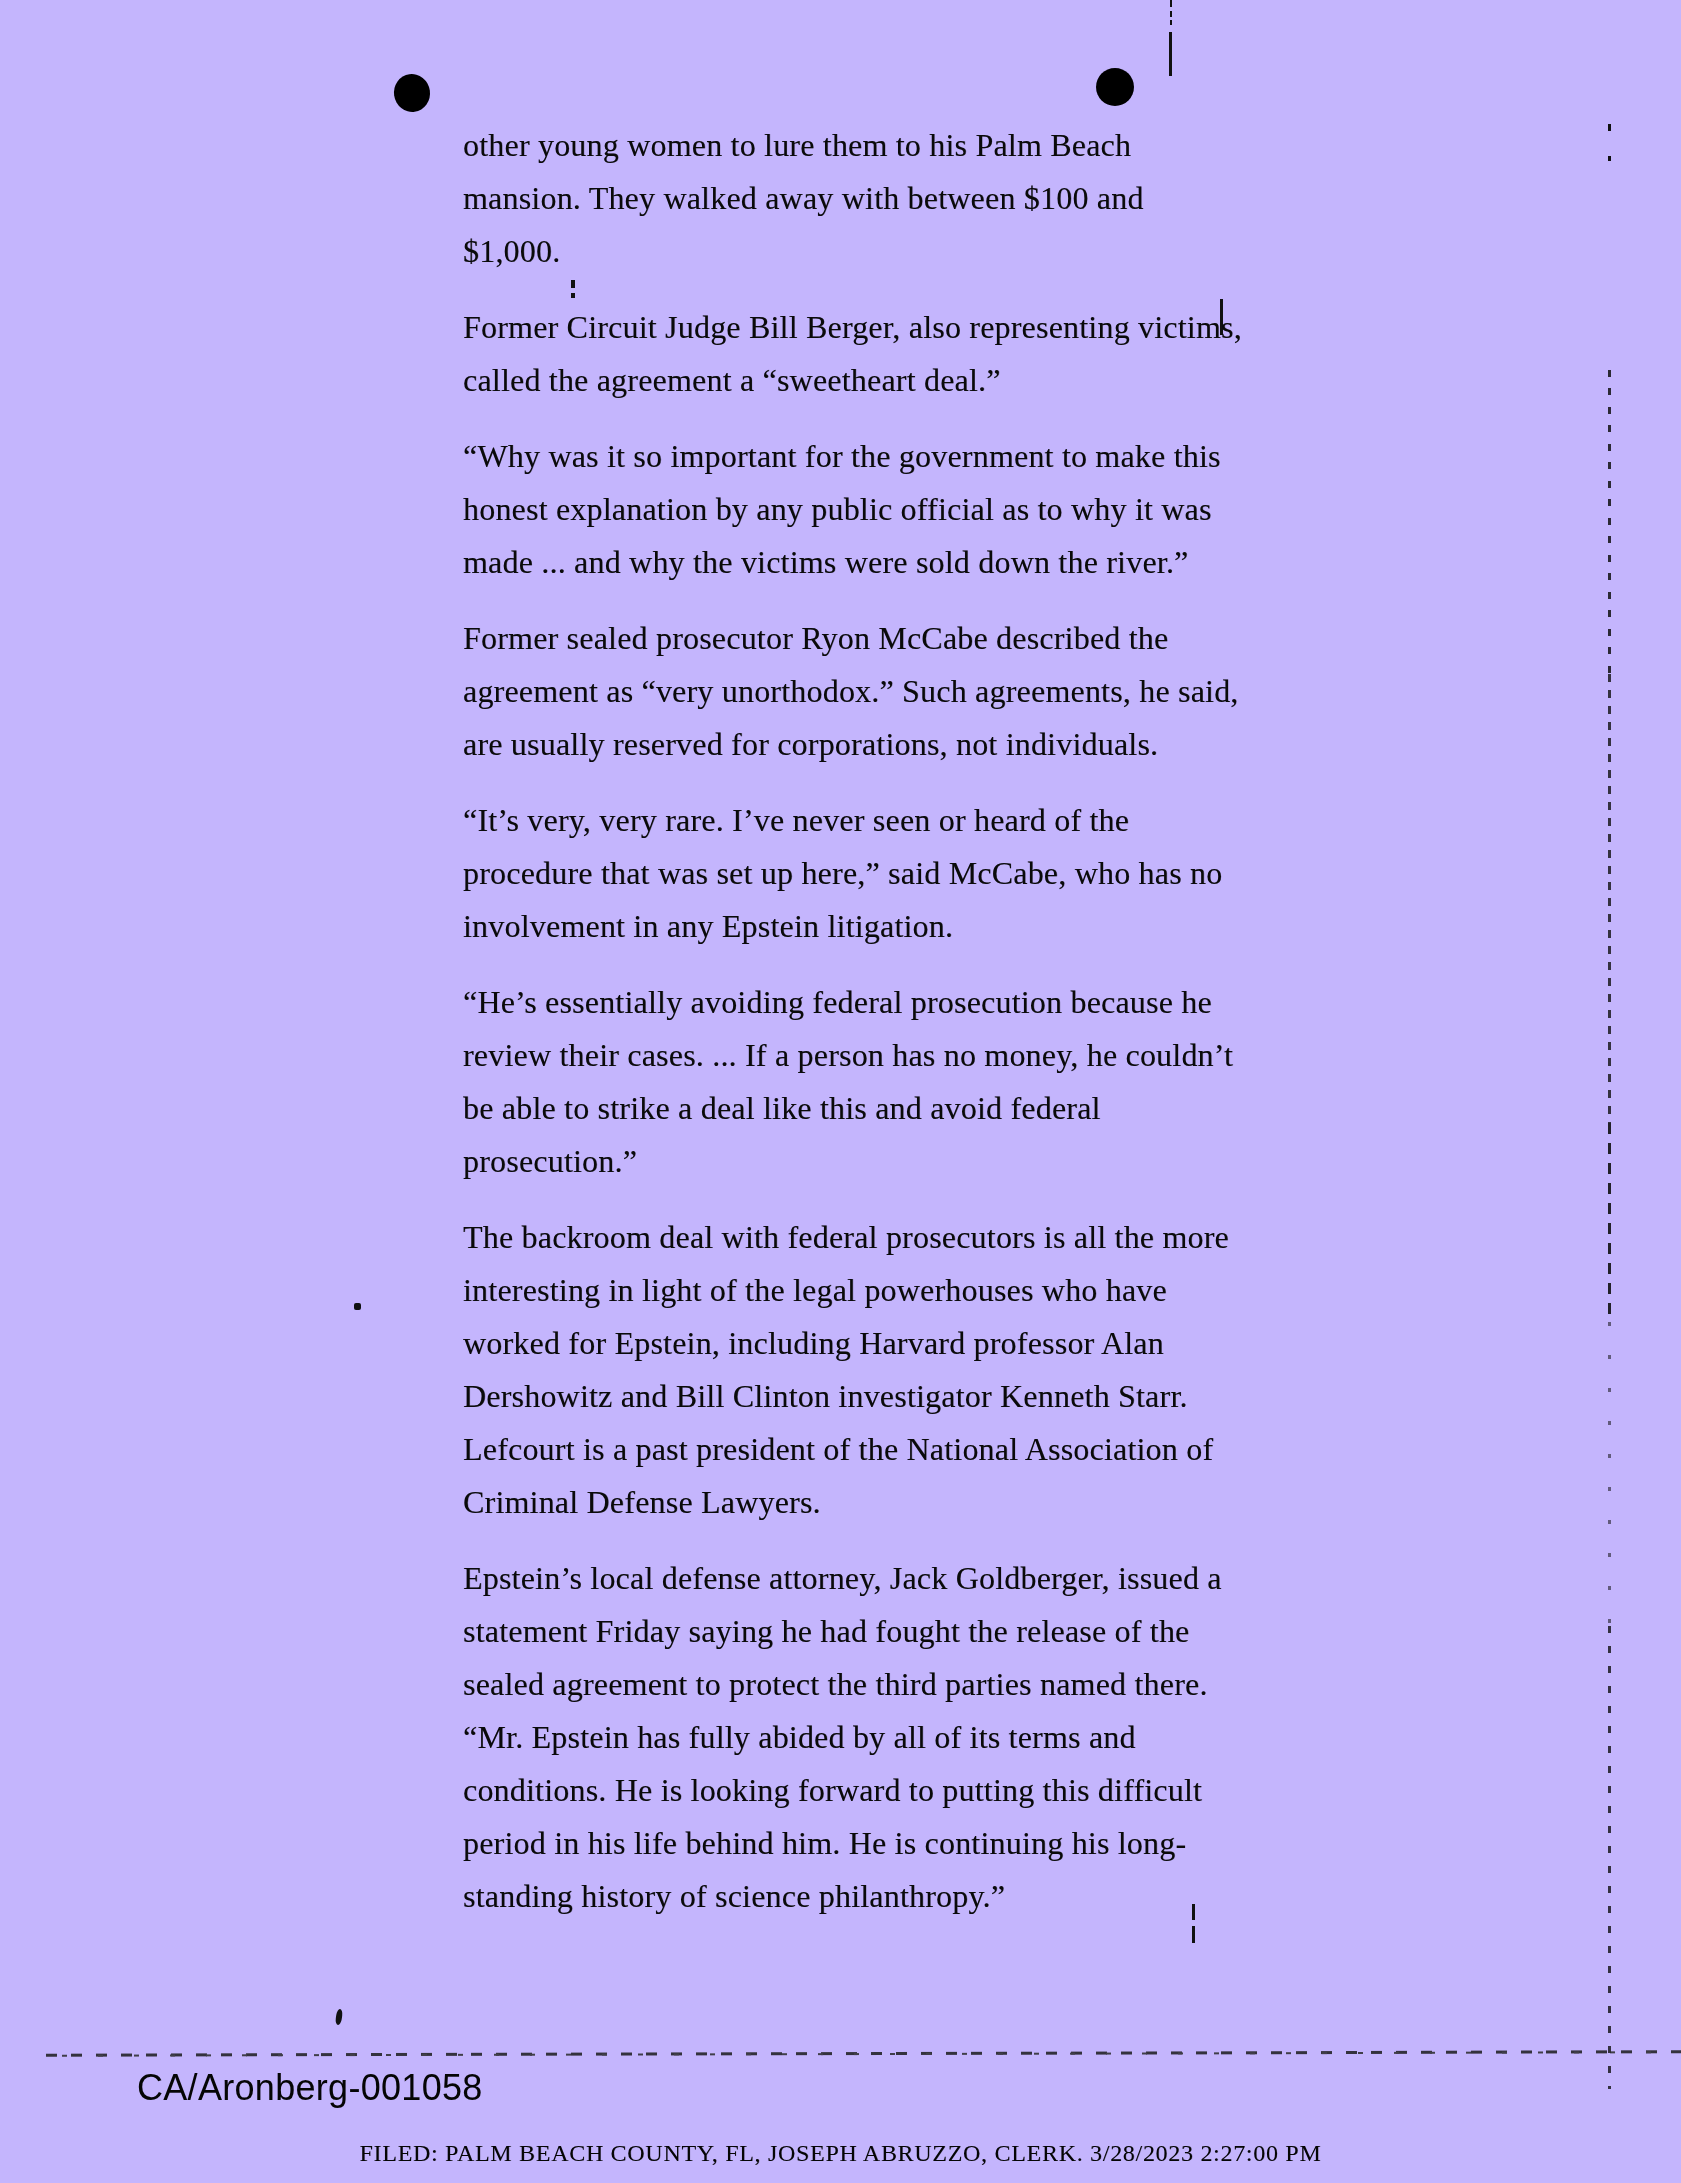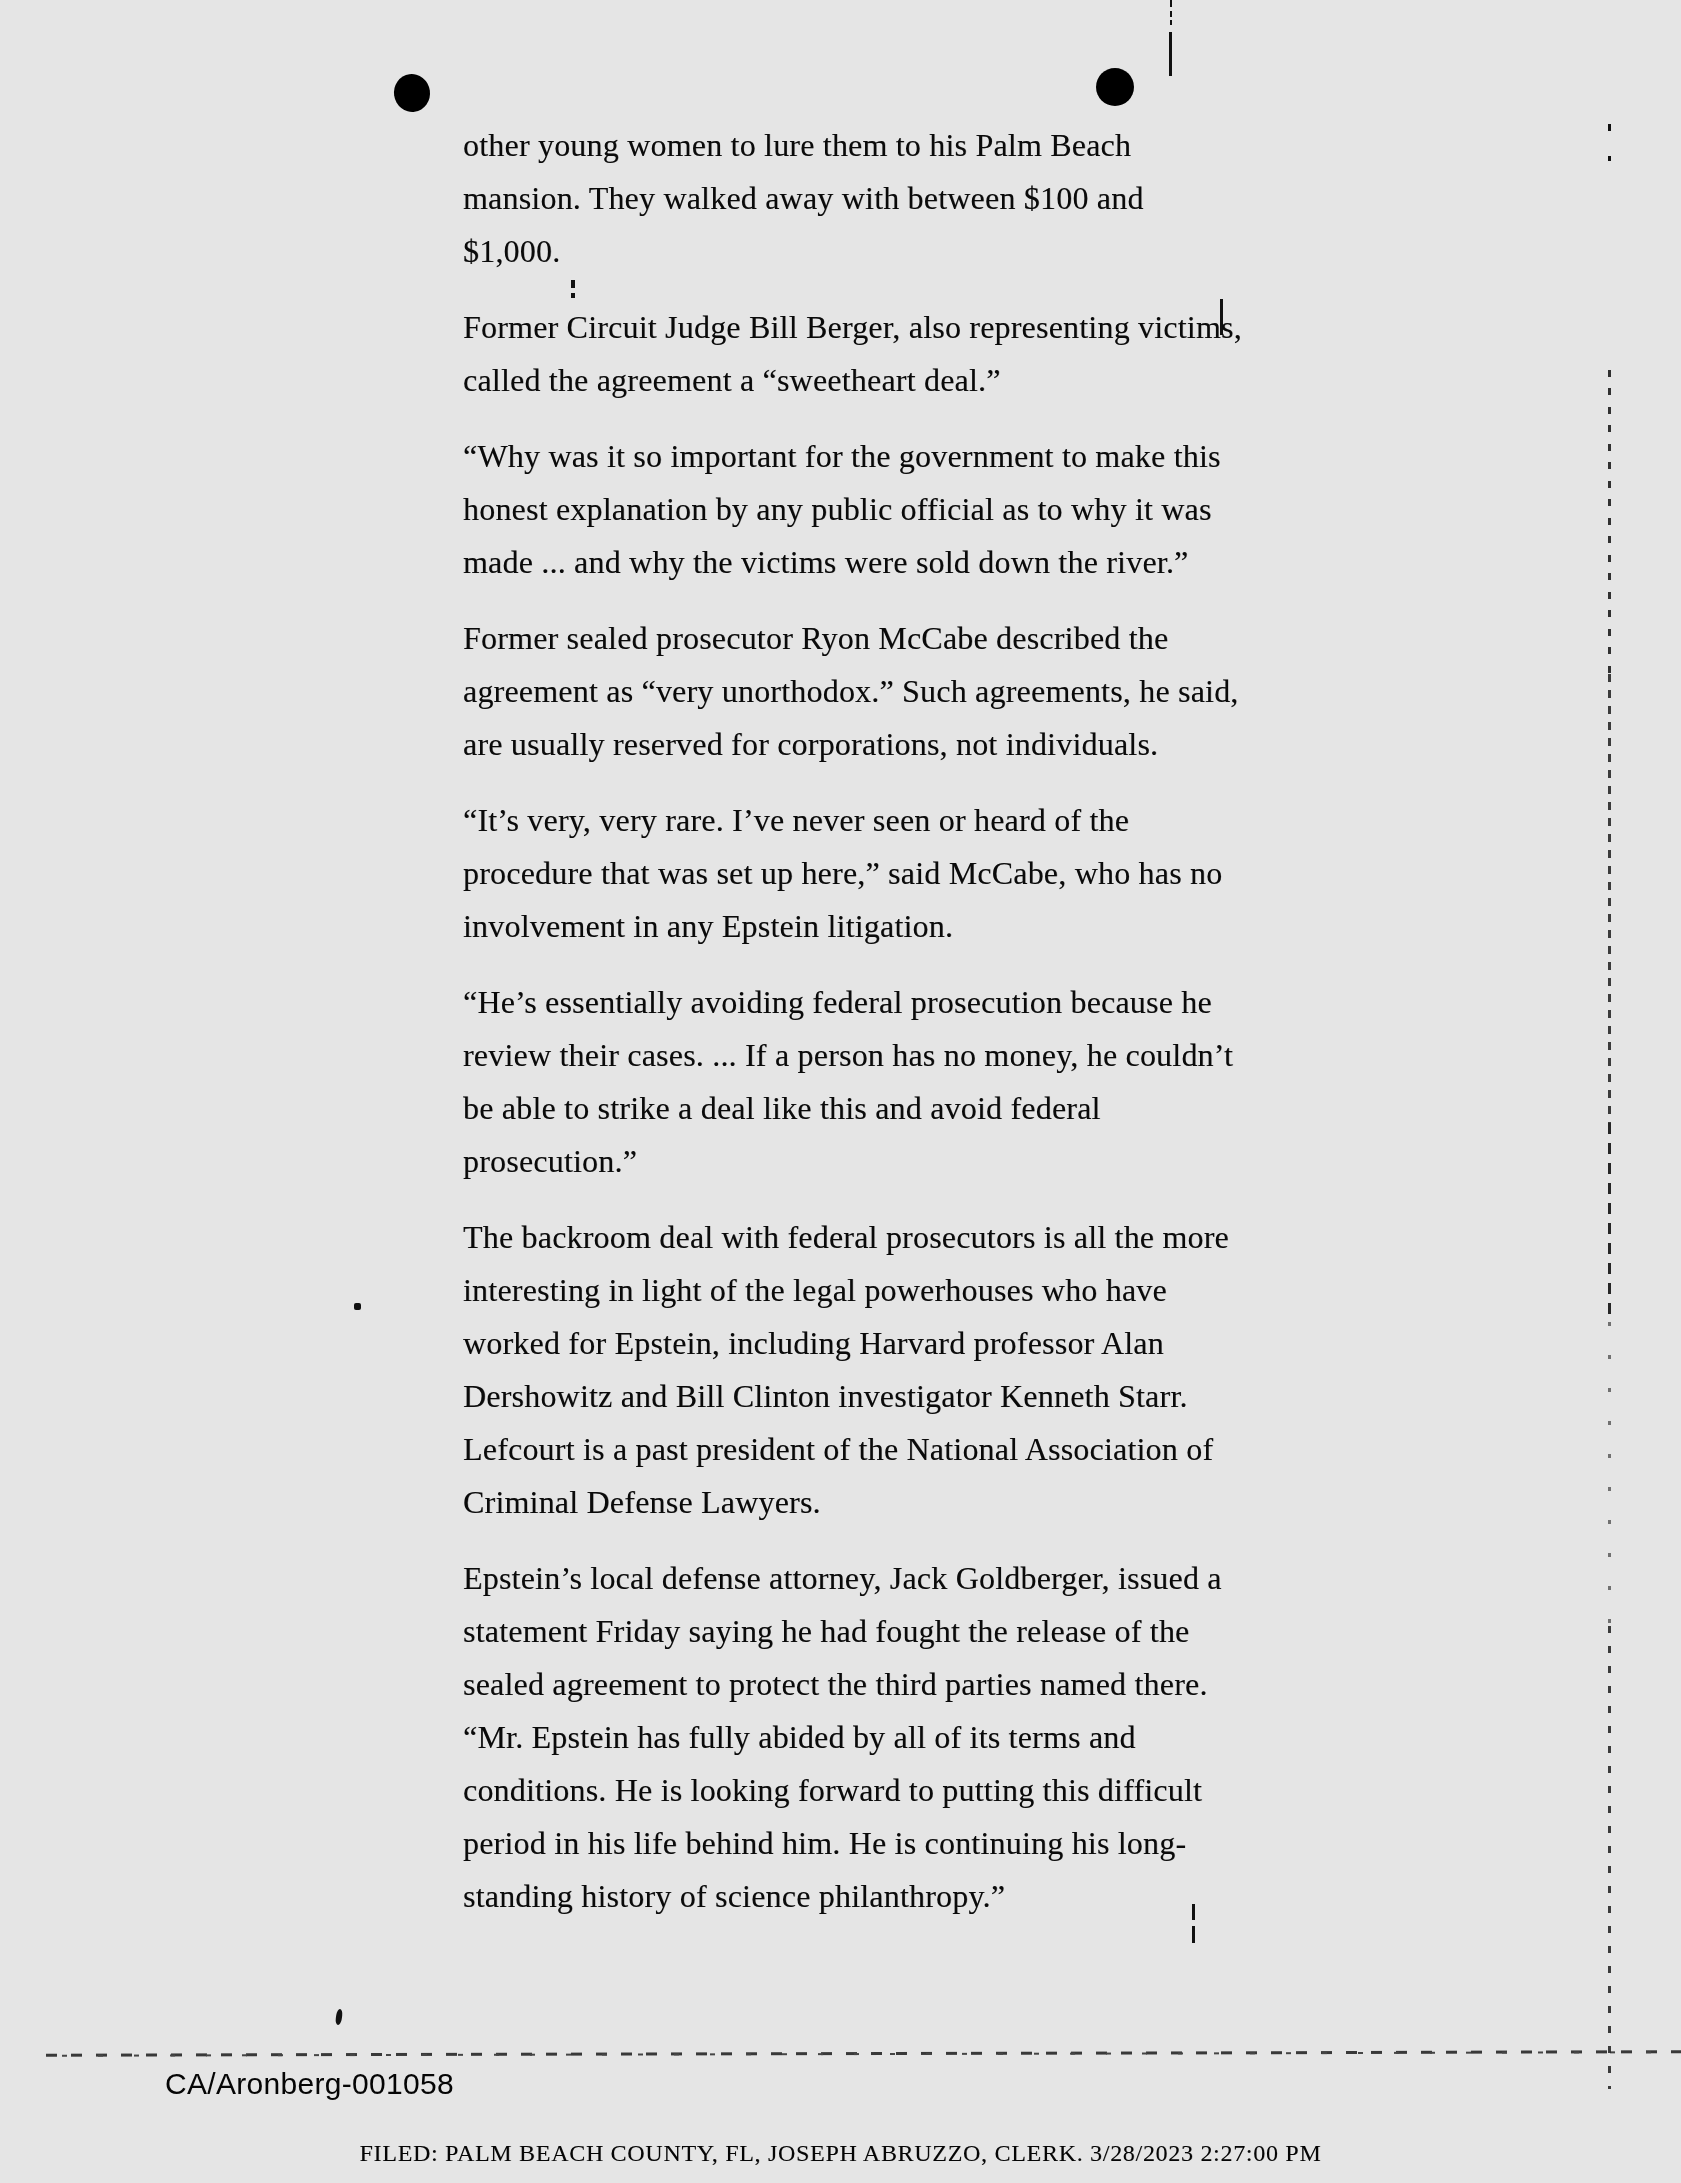--- a/index.html
+++ b/index.html
@@ -1,20 +1,20 @@
 <!DOCTYPE html>
 <html style="font-size:10.6px"><head>
 <meta charset="utf-8">
 <style>
   html, body { margin:0; padding:0; background:#ffffff; }
   .page {
     position:relative;
     width:1681px;
     height:2183px;
-    background:#e5e5e5;
+    background:#c4b5fd;
     overflow:hidden;
     font-family:"Liberation Serif", serif;
     color:#0a0a0a;
   }
   
   .body-text {
     position:absolute;
     left:463px;
     top:119px;
     width:1057px;
@@ -67,24 +67,23 @@
     content:"";
     position:absolute; left:16px; top:1.3px;
     width:100%; height:2px;
     background:repeating-linear-gradient(90deg,#2a2a2a 0 5.3px,transparent 5.3px 36px);
   }
   
   .bates {
     position:absolute;
     left:137px; top:2067px;
     font-family:"Liberation Sans", sans-serif;
-    font-size:30px;
+    font-size:36px;
     letter-spacing:0.3px;
     color:#050505;
-    margin-left:28px;
   }
   .filed {
     position:absolute;
     left:0; top:2140px;
     width:1681px;
     text-align:center;
     font-size:24px;
     letter-spacing:0.7px;
     white-space:nowrap;
     color:#050505;

